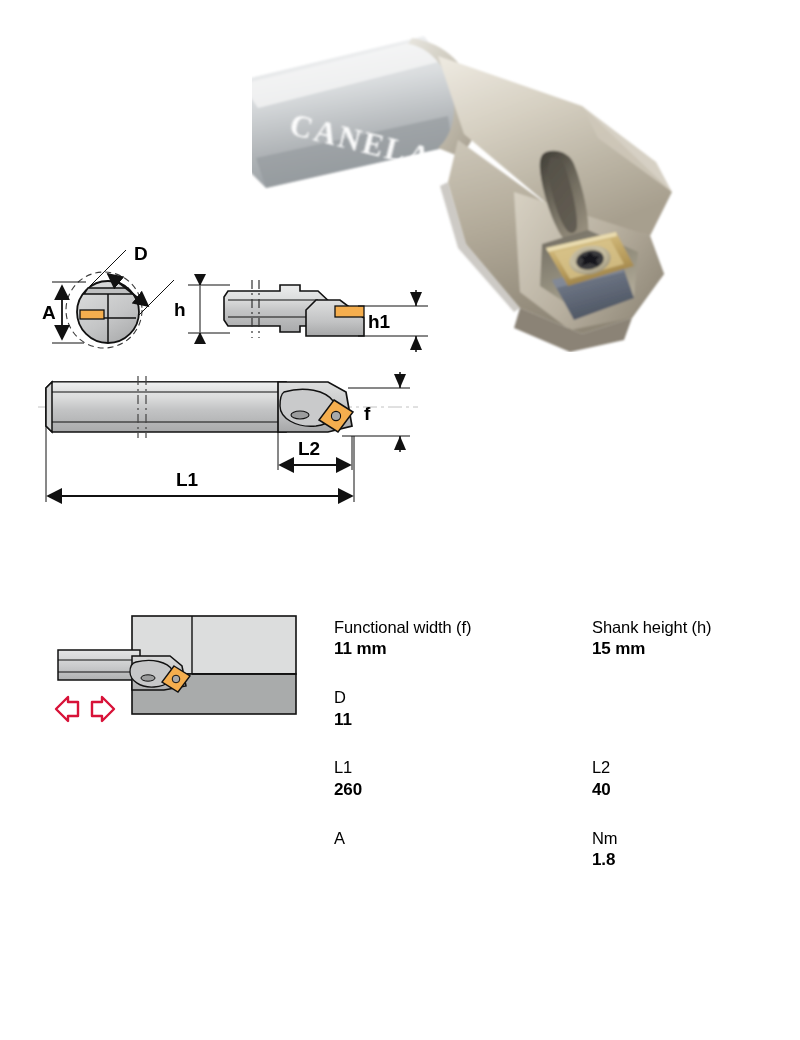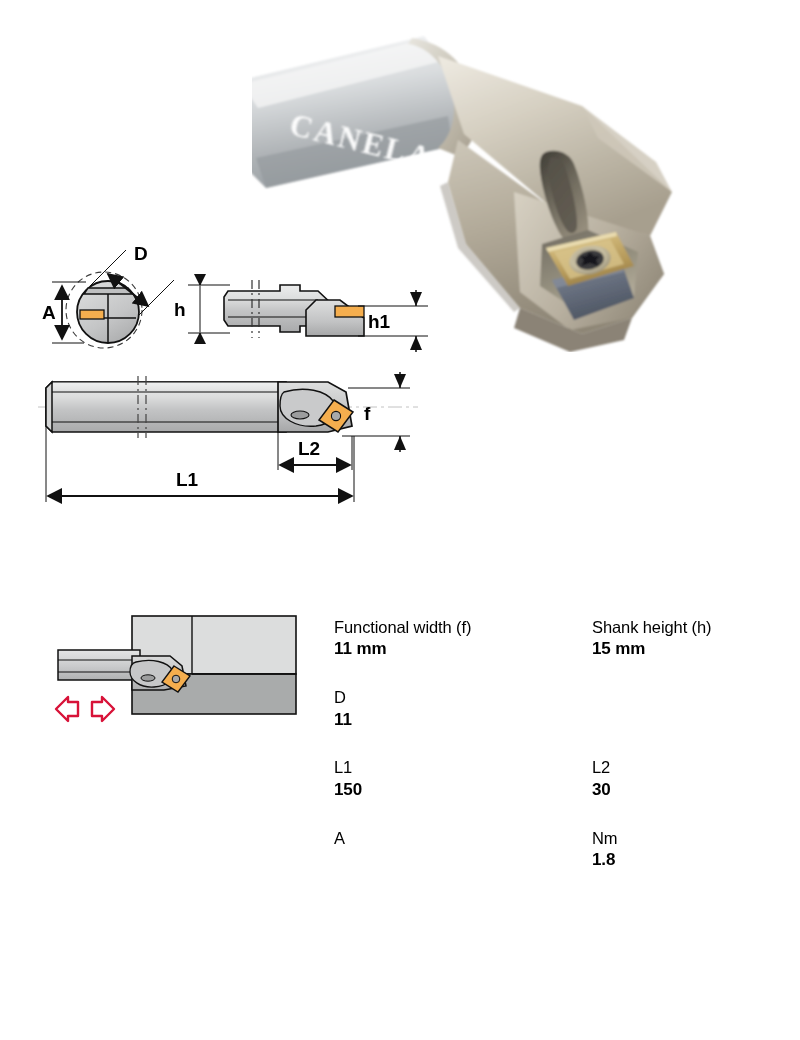--- a/index.html
+++ b/index.html
@@ -387,25 +387,25 @@
   <div class="spec-row">
     <div class="spec-cell">
       <div class="spec-label">D</div>
       <div class="spec-value">11</div>
     </div>
   </div>
 
   <div class="spec-row">
     <div class="spec-cell">
       <div class="spec-label">L1</div>
-      <div class="spec-value">150</div>
+      <div class="spec-value">260</div>
     </div>
     <div class="spec-cell">
       <div class="spec-label">L2</div>
-      <div class="spec-value">30</div>
+      <div class="spec-value">40</div>
     </div>
   </div>
 
   <div class="spec-row">
     <div class="spec-cell">
       <div class="spec-label">A</div>
     </div>
     <div class="spec-cell">
       <div class="spec-label">Nm</div>
       <div class="spec-value">1.8</div>

